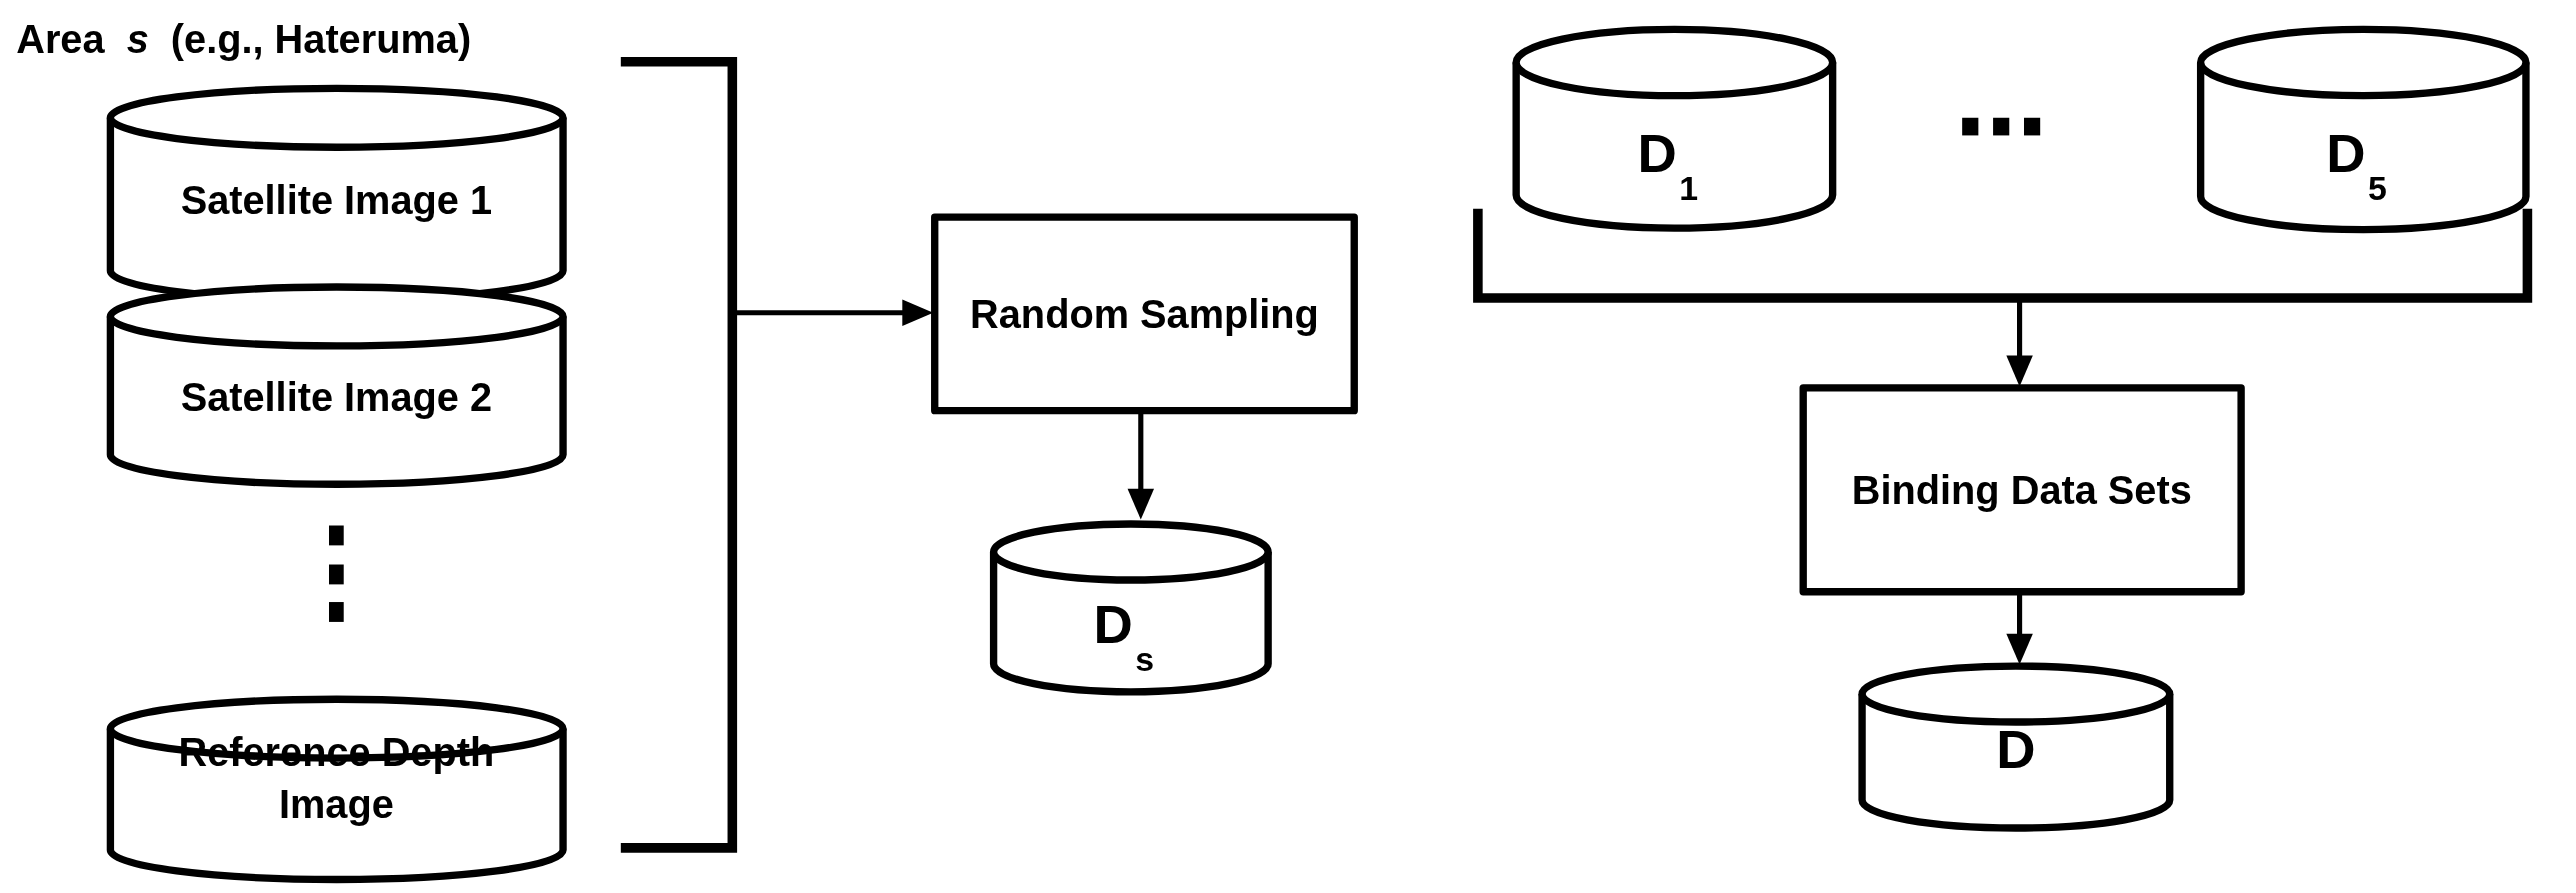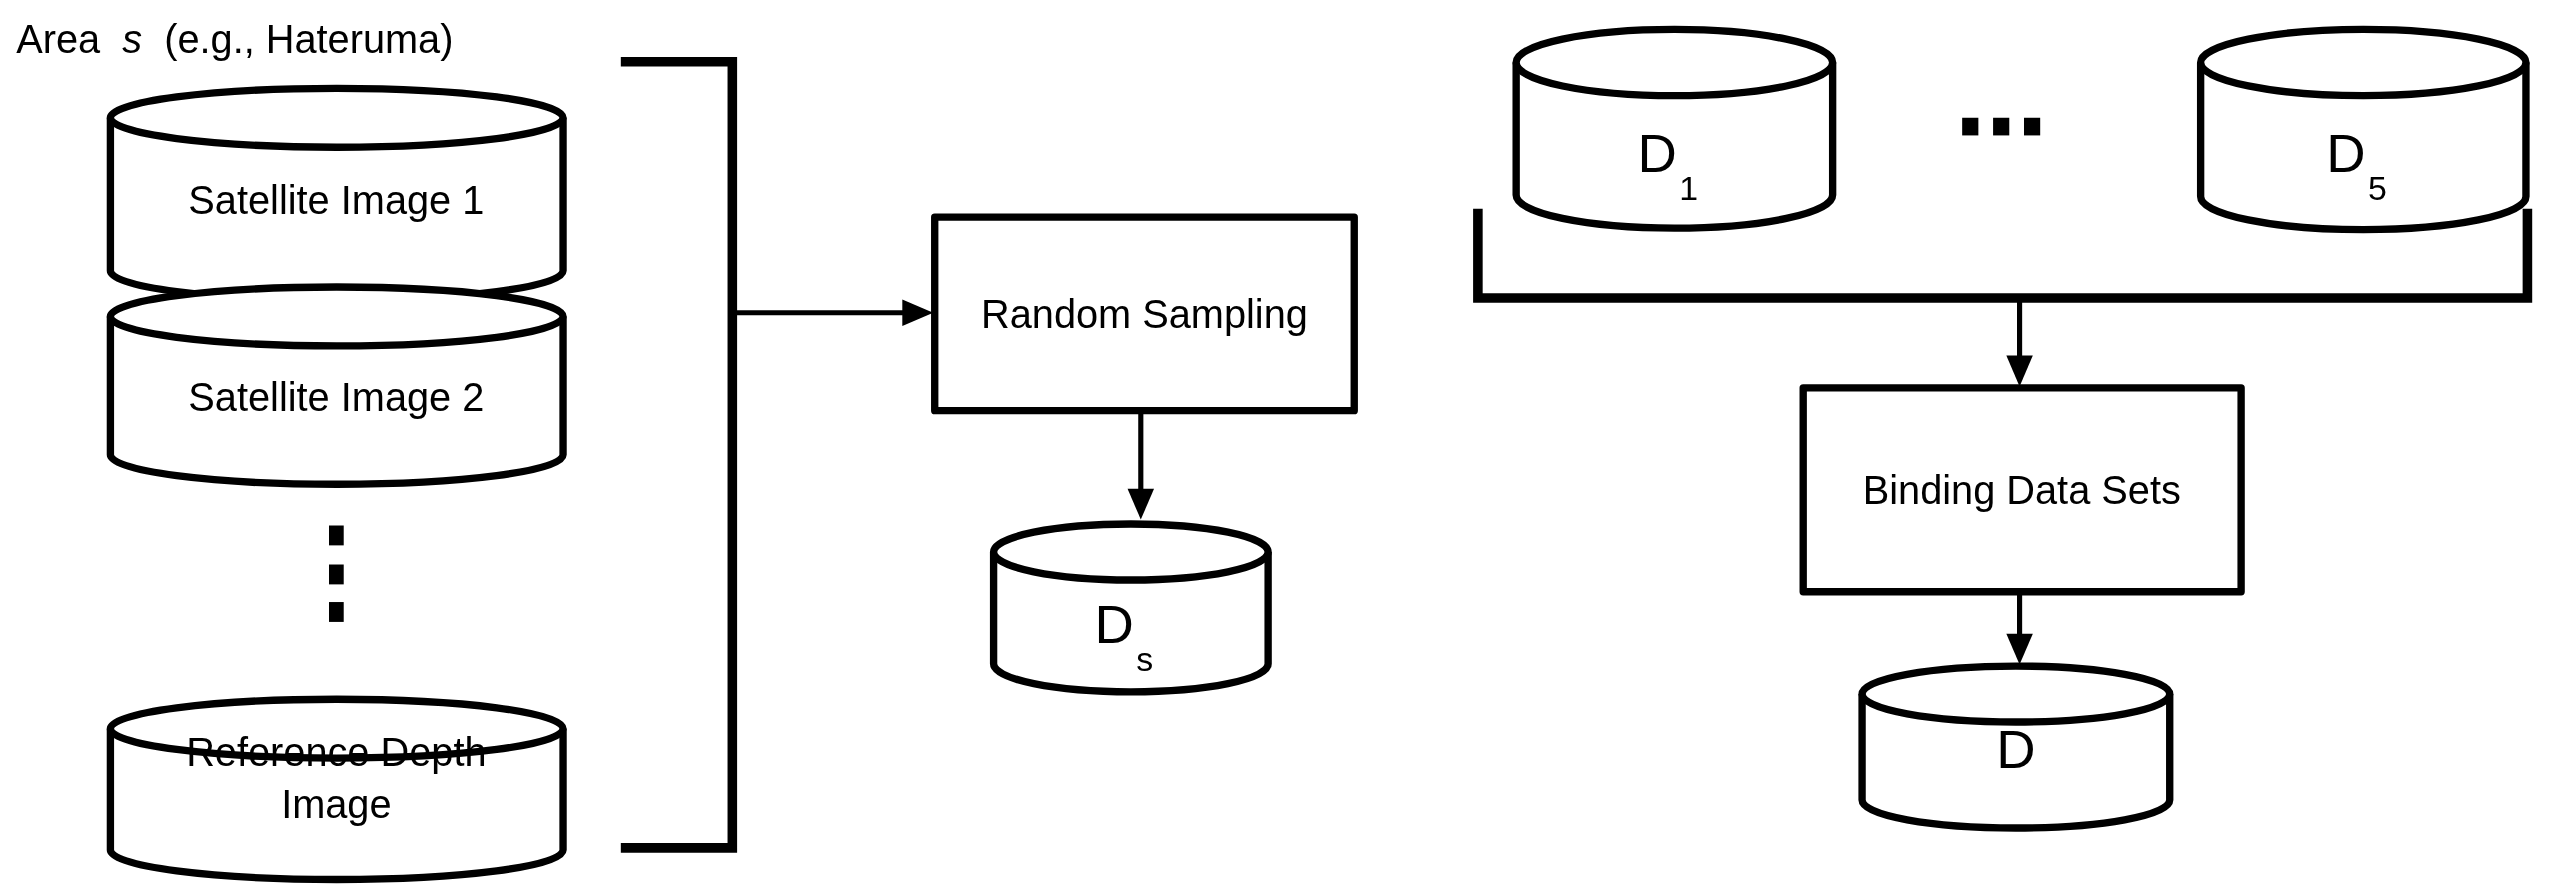--- a/index.html
+++ b/index.html
@@ -1,16 +1,16 @@
 <!DOCTYPE html>
 <html style="font-size:11.8px"><head>
 <meta charset="utf-8">
 <style>
   html,body{margin:0;padding:0;background:#ffffff;}
-  .stage{width:100vw;background:#14532d;}
+  .stage{width:100vw;background:#14532d;font-weight:bold;}
   svg{display:block;width:100vw;height:auto;background:#ffffff;}
   .shape{fill:#ffffff;stroke:#000000;stroke-width:10;stroke-linejoin:round;}
   .shaft{fill:none;stroke:#000000;stroke-width:7;}
   .bracket{fill:none;stroke:#000000;stroke-width:13;stroke-linecap:square;stroke-linejoin:miter;}
   .arrowhead{fill:#000000;stroke:none;}
   .dot{fill:#000000;stroke:none;}
   text{fill:#000000;font-family:"Liberation Sans", sans-serif;}
   .lbl{font-size:54px;}
   .big{font-size:74px;}
   .sub{font-size:46px;}

